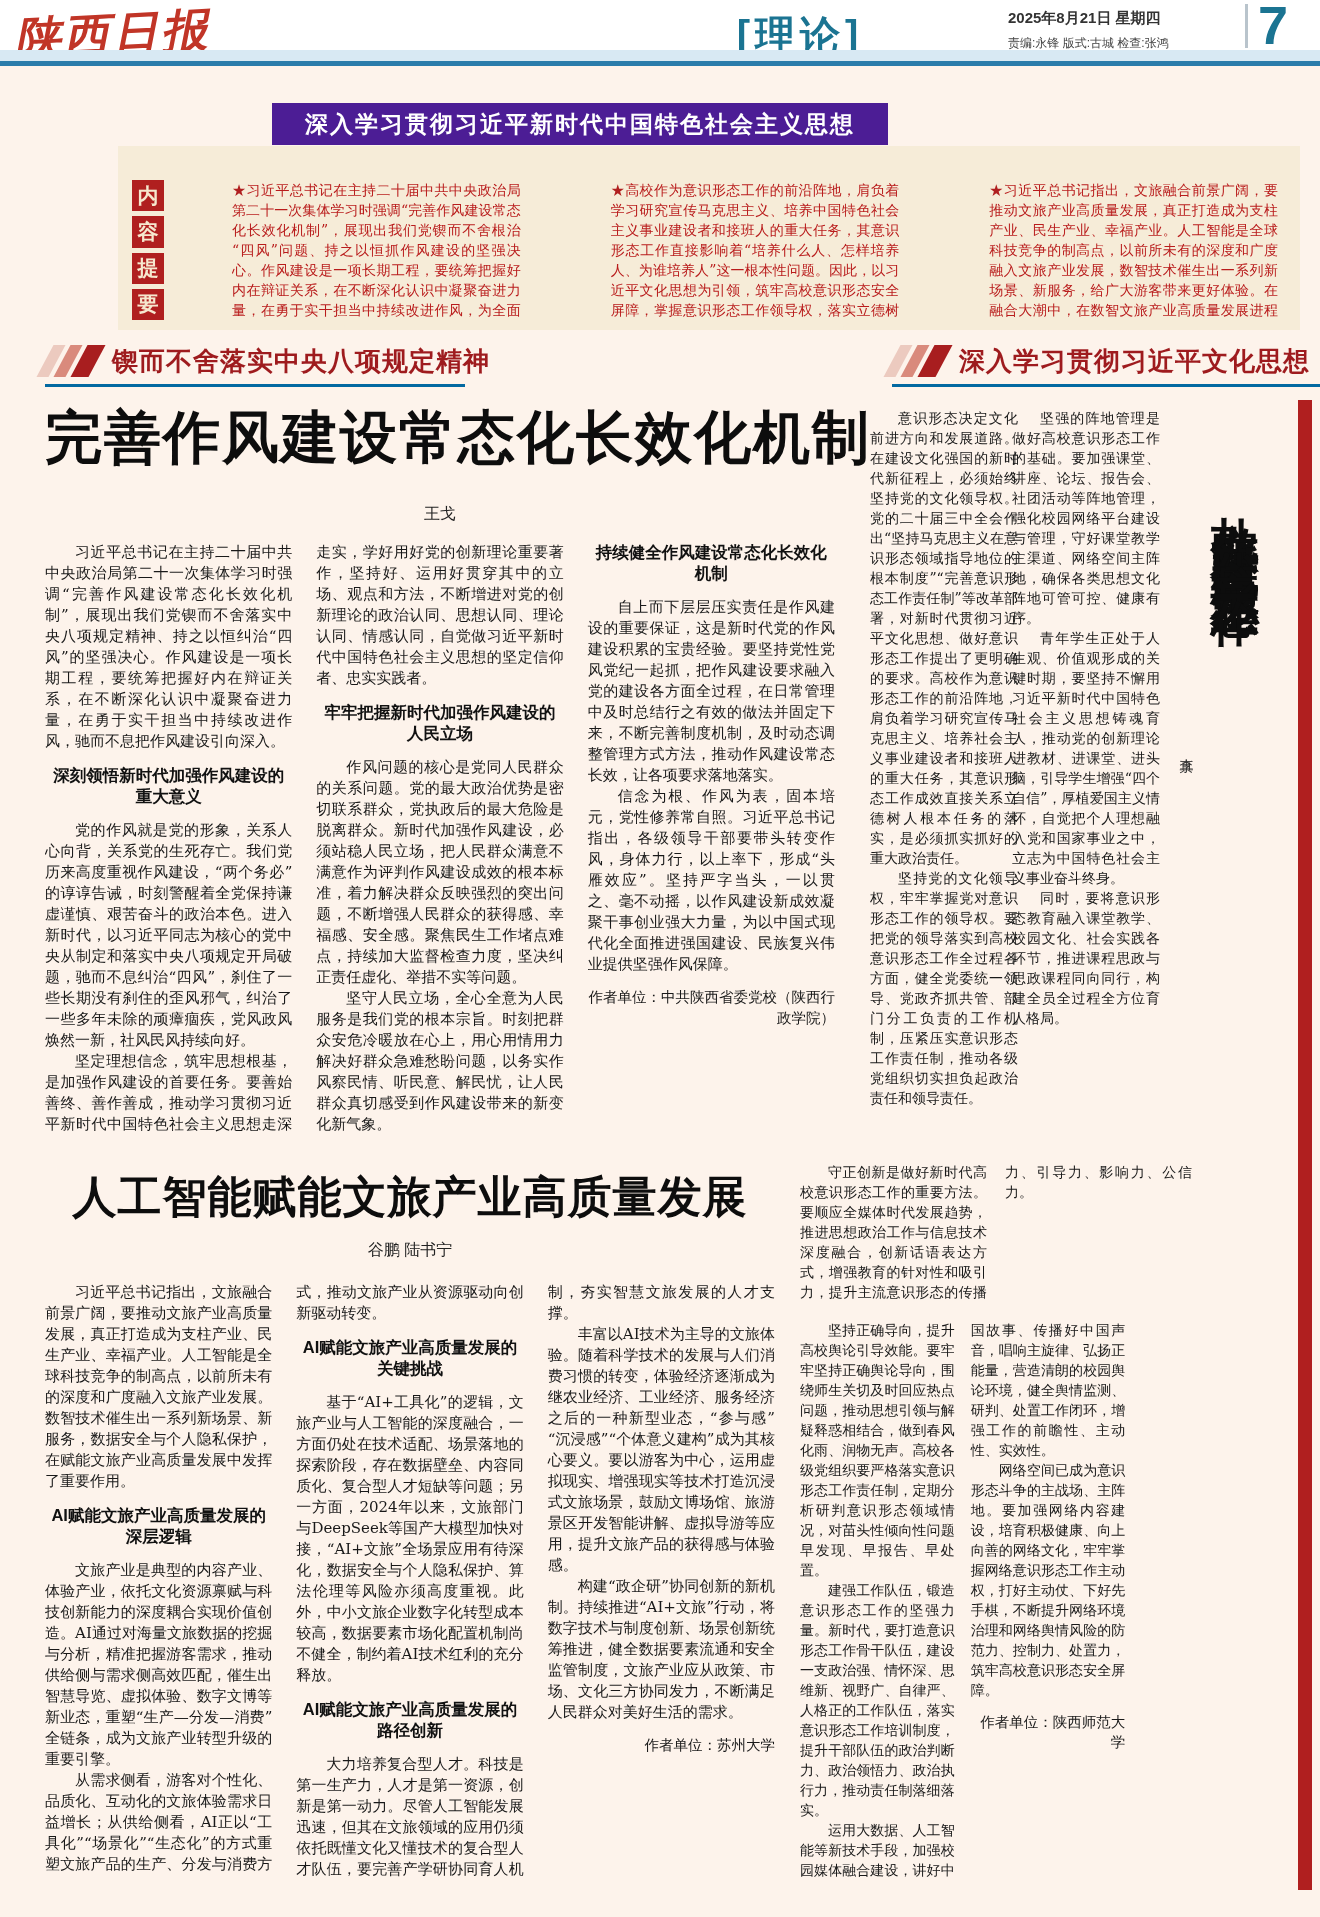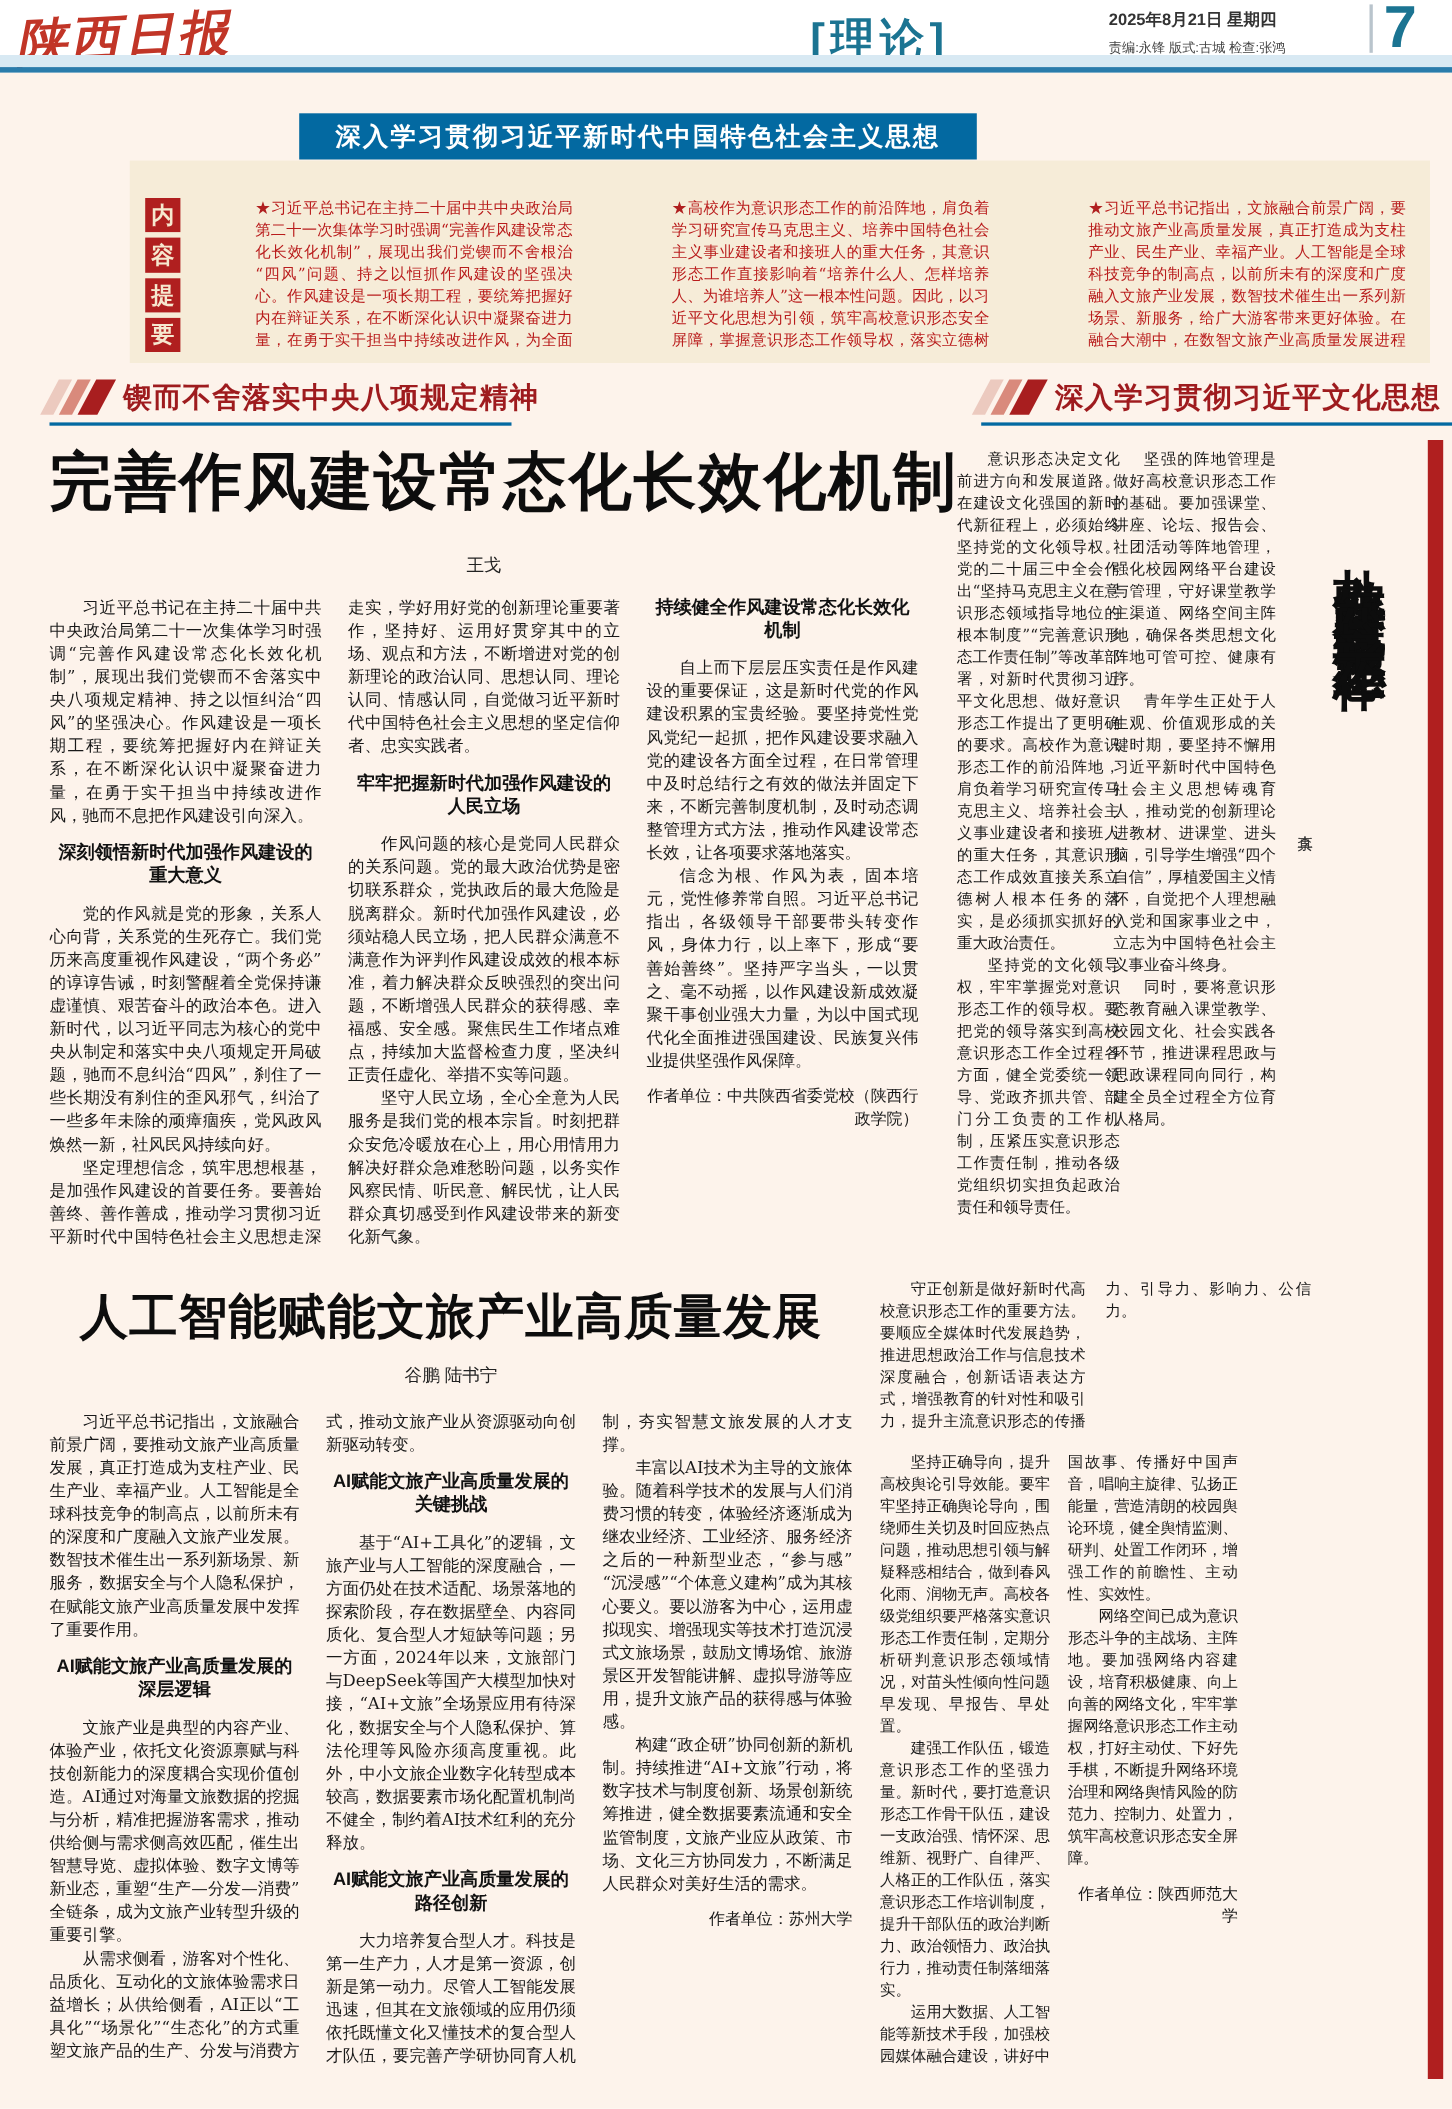--- a/index.html
+++ b/index.html
@@ -13,21 +13,21 @@
   #section-title{left:620px;top:8px;width:360px;text-align:center;font-weight:bold;font-size:40px;
             color:#1b7492;letter-spacing:5px;}
   #dateblock{left:1008px;top:9px;width:230px;color:#333;}
   #date-line{font-size:15px;font-weight:bold;}
   #credits-line{font-size:12px;color:#444;margin-top:7px;}
   #head-divider{left:1245px;top:4px;width:3px;height:44px;background:#b9c4cc;}
   #page-number{left:1258px;top:-6px;font-weight:bold;font-size:54px;color:#1b7492;}
   #band-light{left:0;top:50px;width:1320px;height:11px;background:#d8e9f3;}
   #band-dark{left:0;top:61px;width:1320px;height:5px;background:#2a7cab;}
   
-  #top-banner{left:272px;top:103px;width:616px;height:42px;background:#0369a1;color:#fff;
+  #top-banner{left:272px;top:103px;width:616px;height:42px;background:#4c1d95;color:#fff;
       font-weight:bold;font-size:23px;letter-spacing:2px;display:flex;align-items:center;justify-content:center;}
   
   #summary-box{left:118px;top:146px;width:1182px;height:184px;background:#f6ecd8;
       display:flex;box-sizing:border-box;padding:34px 22px 10px 14px;gap:18px;}
   #summary-label{display:flex;flex-direction:column;gap:5px;width:34px;flex:none;}
   .label-box{width:32px;height:32px;background:#b01f1f;color:#f6e8cf;font-weight:bold;font-size:21px;
       display:flex;align-items:center;justify-content:center;font-family:"DejaVu Serif",serif;}
   #summary-cols{display:flex;gap:42px;flex:1;}
   .summary-item{flex:1;font-family:"DejaVu Serif",serif;font-size:14px;line-height:20px;color:#b91c1c;
       text-align:justify;overflow:hidden;margin-left:48px;}
@@ -119,21 +119,21 @@
   <div class="abs bodyflow" id="a1-body">
       <p class="para">习近平总书记在主持二十届中共中央政治局第二十一次集体学习时强调“完善作风建设常态化长效化机制”，展现出我们党锲而不舍落实中央八项规定精神、持之以恒纠治“四风”的坚强决心。作风建设是一项长期工程，要统筹把握好内在辩证关系，在不断深化认识中凝聚奋进力量，在勇于实干担当中持续改进作风，驰而不息把作风建设引向深入。</p>
       <p class="subhead">深刻领悟新时代加强作风建设的重大意义</p>
       <p class="para">党的作风就是党的形象，关系人心向背，关系党的生死存亡。我们党历来高度重视作风建设，“两个务必”的谆谆告诫，时刻警醒着全党保持谦虚谨慎、艰苦奋斗的政治本色。进入新时代，以习近平同志为核心的党中央从制定和落实中央八项规定开局破题，驰而不息纠治“四风”，刹住了一些长期没有刹住的歪风邪气，纠治了一些多年未除的顽瘴痼疾，党风政风焕然一新，社风民风持续向好。</p>
       <p class="para">坚定理想信念，筑牢思想根基，是加强作风建设的首要任务。要善始善终、善作善成，推动学习贯彻习近平新时代中国特色社会主义思想走深走实，学好用好党的创新理论重要著作，坚持好、运用好贯穿其中的立场、观点和方法，不断增进对党的创新理论的政治认同、思想认同、理论认同、情感认同，自觉做习近平新时代中国特色社会主义思想的坚定信仰者、忠实实践者。</p>
       <p class="subhead">牢牢把握新时代加强作风建设的人民立场</p>
       <p class="para">作风问题的核心是党同人民群众的关系问题。党的最大政治优势是密切联系群众，党执政后的最大危险是脱离群众。新时代加强作风建设，必须站稳人民立场，把人民群众满意不满意作为评判作风建设成效的根本标准，着力解决群众反映强烈的突出问题，不断增强人民群众的获得感、幸福感、安全感。聚焦民生工作堵点难点，持续加大监督检查力度，坚决纠正责任虚化、举措不实等问题。</p>
       <p class="para">坚守人民立场，全心全意为人民服务是我们党的根本宗旨。时刻把群众安危冷暖放在心上，用心用情用力解决好群众急难愁盼问题，以务实作风察民情、听民意、解民忧，让人民群众真切感受到作风建设带来的新变化新气象。</p>
       <p class="subhead">持续健全作风建设常态化长效化机制</p>
       <p class="para">自上而下层层压实责任是作风建设的重要保证，这是新时代党的作风建设积累的宝贵经验。要坚持党性党风党纪一起抓，把作风建设要求融入党的建设各方面全过程，在日常管理中及时总结行之有效的做法并固定下来，不断完善制度机制，及时动态调整管理方式方法，推动作风建设常态长效，让各项要求落地落实。</p>
-      <p class="para">信念为根、作风为表，固本培元，党性修养常自照。习近平总书记指出，各级领导干部要带头转变作风，身体力行，以上率下，形成“要善始善终”。坚持严字当头，一以贯之、毫不动摇，以作风建设新成效凝聚干事创业强大力量，为以中国式现代化全面推进强国建设、民族复兴伟业提供坚强作风保障。</p>
+      <p class="para">信念为根、作风为表，固本培元，党性修养常自照。习近平总书记指出，各级领导干部要带头转变作风，身体力行，以上率下，形成“头雁效应”。坚持严字当头，一以贯之、毫不动摇，以作风建设新成效凝聚干事创业强大力量，为以中国式现代化全面推进强国建设、民族复兴伟业提供坚强作风保障。</p>
       <p class="para attr">作者单位：中共陕西省委党校（陕西行政学院）</p>
     </div>
 
   <div class="abs bodyflow narrowflow" id="a2-colA">
       <p class="para">意识形态决定文化前进方向和发展道路。在建设文化强国的新时代新征程上，必须始终坚持党的文化领导权。党的二十届三中全会作出“坚持马克思主义在意识形态领域指导地位的根本制度”“完善意识形态工作责任制”等改革部署，对新时代贯彻习近平文化思想、做好意识形态工作提出了更明确的要求。高校作为意识形态工作的前沿阵地，肩负着学习研究宣传马克思主义、培养社会主义事业建设者和接班人的重大任务，其意识形态工作成效直接关系立德树人根本任务的落实，是必须抓实抓好的重大政治责任。</p>
       <p class="para">坚持党的文化领导权，牢牢掌握党对意识形态工作的领导权。要把党的领导落实到高校意识形态工作全过程各方面，健全党委统一领导、党政齐抓共管、部门分工负责的工作机制，压紧压实意识形态工作责任制，推动各级党组织切实担负起政治责任和领导责任。</p>
     </div>
   <div class="abs bodyflow narrowflow" id="a2-colB">
       <p class="para">坚强的阵地管理是做好高校意识形态工作的基础。要加强课堂、讲座、论坛、报告会、社团活动等阵地管理，强化校园网络平台建设与管理，守好课堂教学主渠道、网络空间主阵地，确保各类思想文化阵地可管可控、健康有序。</p>
       <p class="para">青年学生正处于人生观、价值观形成的关键时期，要坚持不懈用习近平新时代中国特色社会主义思想铸魂育人，推动党的创新理论进教材、进课堂、进头脑，引导学生增强“四个自信”，厚植爱国主义情怀，自觉把个人理想融入党和国家事业之中，立志为中国特色社会主义事业奋斗终身。</p>

